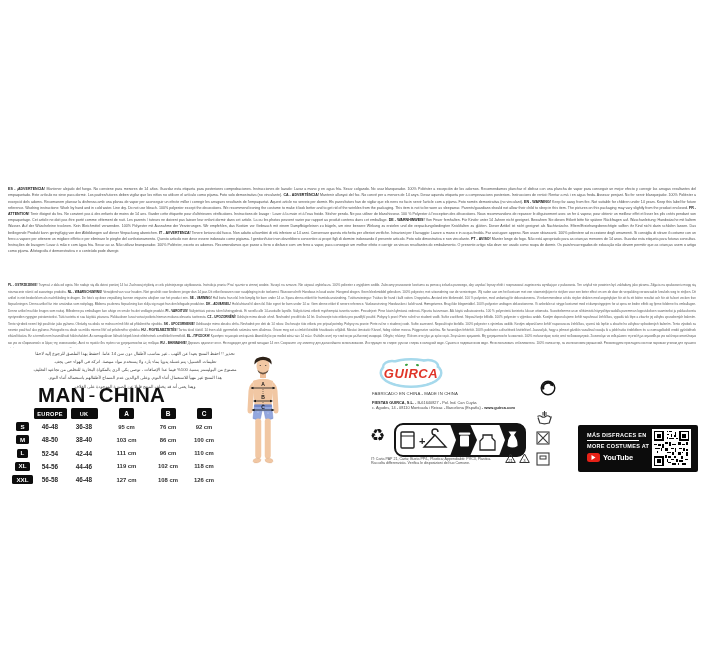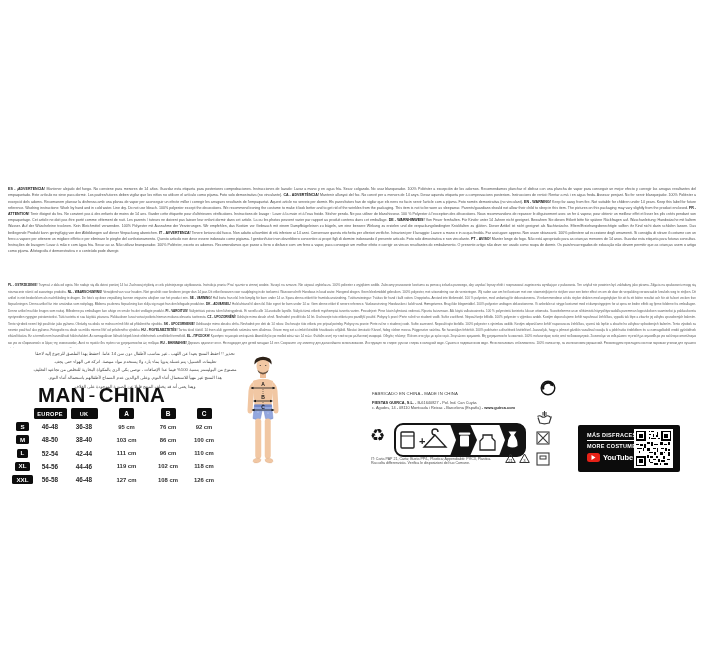--- a/index.html
+++ b/index.html
@@ -47,21 +47,21 @@
   .origin { left:372px; top:391px; width:200px; height:8px; }
   .company { left:372px; top:400px; width:220px; height:14px; }
   .disposal-strip { position:absolute; left:394px; top:423px; }
   .recycle-loop { position:absolute; left:370px; top:427px; font-size:17px; color:#161616; line-height:17px; }
   .disposal-text { left:371px; top:456px; width:135px; height:12px; }
   .tri-codes { position:absolute; left:505px; top:453px; display:flex; gap:3px; }
 
   .care-icon { position:absolute; }
 
   
-  .yt-box { position:absolute; left:578px; top:425px; width:102px; height:47px;
+  .yt-box { position:absolute; left:578px; top:425px; width:120px; height:47px;
             background:#0c0c0c; border-radius:2px; }
   .yt-left { position:absolute; left:9px; top:7px; width:130px; transform:scale(0.5); transform-origin:0 0; }
   .yt-l1 { font-size:11px; font-weight:700; color:#fff; letter-spacing:.6px; white-space:nowrap; }
   .yt-div { width:104px; height:1.6px; background:#fff; margin:4px 0 4px 0; }
   .yt-l2 { font-size:11px; font-weight:700; color:#fff; letter-spacing:.6px; white-space:nowrap; }
   .yt-logo-row { display:flex; align-items:center; gap:6px; margin-top:8px; }
   .yt-play { width:26px; height:18px; background:#e62117; border-radius:5px;
              display:flex; align-items:center; justify-content:center; }
   .yt-play-tri { width:0; height:0; border-left:8px solid #fff; border-top:5px solid transparent; border-bottom:5px solid transparent; }
   .yt-word { font-size:15px; font-weight:700; color:#fff; letter-spacing:-0.3px; }
@@ -209,20 +209,31 @@
 
       <g>
         <line x1="29" y1="110" x2="71" y2="110" stroke="#161616" stroke-width="1.6"></line>
         <polygon points="27,110 33,107.5 33,112.5" fill="#161616"></polygon>
         <polygon points="73,110 67,107.5 67,112.5" fill="#161616"></polygon>
         <text x="50" y="107" font-size="10" font-weight="bold" fill="#161616" text-anchor="middle" font-family="Liberation Sans, sans-serif">C</text>
       </g>
     </svg>
   </div>
 
+  <div class="logo">
+    <svg width="66" height="35" viewBox="0 0 66 35">
+      <ellipse cx="33" cy="17" rx="30" ry="13.5" fill="#ffffff" stroke="#a6d9ec" stroke-width="3"></ellipse>
+      <ellipse cx="14" cy="11" rx="9" ry="6" fill="#ffffff" stroke="#a6d9ec" stroke-width="2.5"></ellipse>
+      <ellipse cx="50" cy="10" rx="10" ry="6" fill="#ffffff" stroke="#a6d9ec" stroke-width="2.5"></ellipse>
+      <ellipse cx="33" cy="17" rx="29" ry="12.5" fill="#ffffff"></ellipse>
+      <text x="33" y="22" font-size="13" font-weight="bold" font-style="italic" fill="#e03529" text-anchor="middle" letter-spacing="0.5" font-family="Liberation Sans, sans-serif">GUIRCA</text>
+      <rect x="27" y="8" width="3" height="2" rx="1" fill="#3a9e3d" transform="rotate(-20 28 9)"></rect>
+      <rect x="38" y="8" width="3" height="2" rx="1" fill="#3a9e3d" transform="rotate(15 39 9)"></rect>
+    </svg>
+  </div>
 
   <div class="tinywrap origin">
     <div class="scaled origin-inner">FABRICADO EN CHINA - MADE IN CHINA</div>
   </div>
 
   <div class="tinywrap company">
     <div class="scaled company-inner">
       <div><b>FIESTAS GUIRCA, S.L.</b><span> - B-61640827 - Pol. Ind. Can Cuyàs</span></div>
       <div><span>c. Agudes, 14 - 08110 Montcada i Reixac - Barcelona (España) - </span><b>www.guirca.com</b></div>
     </div>

